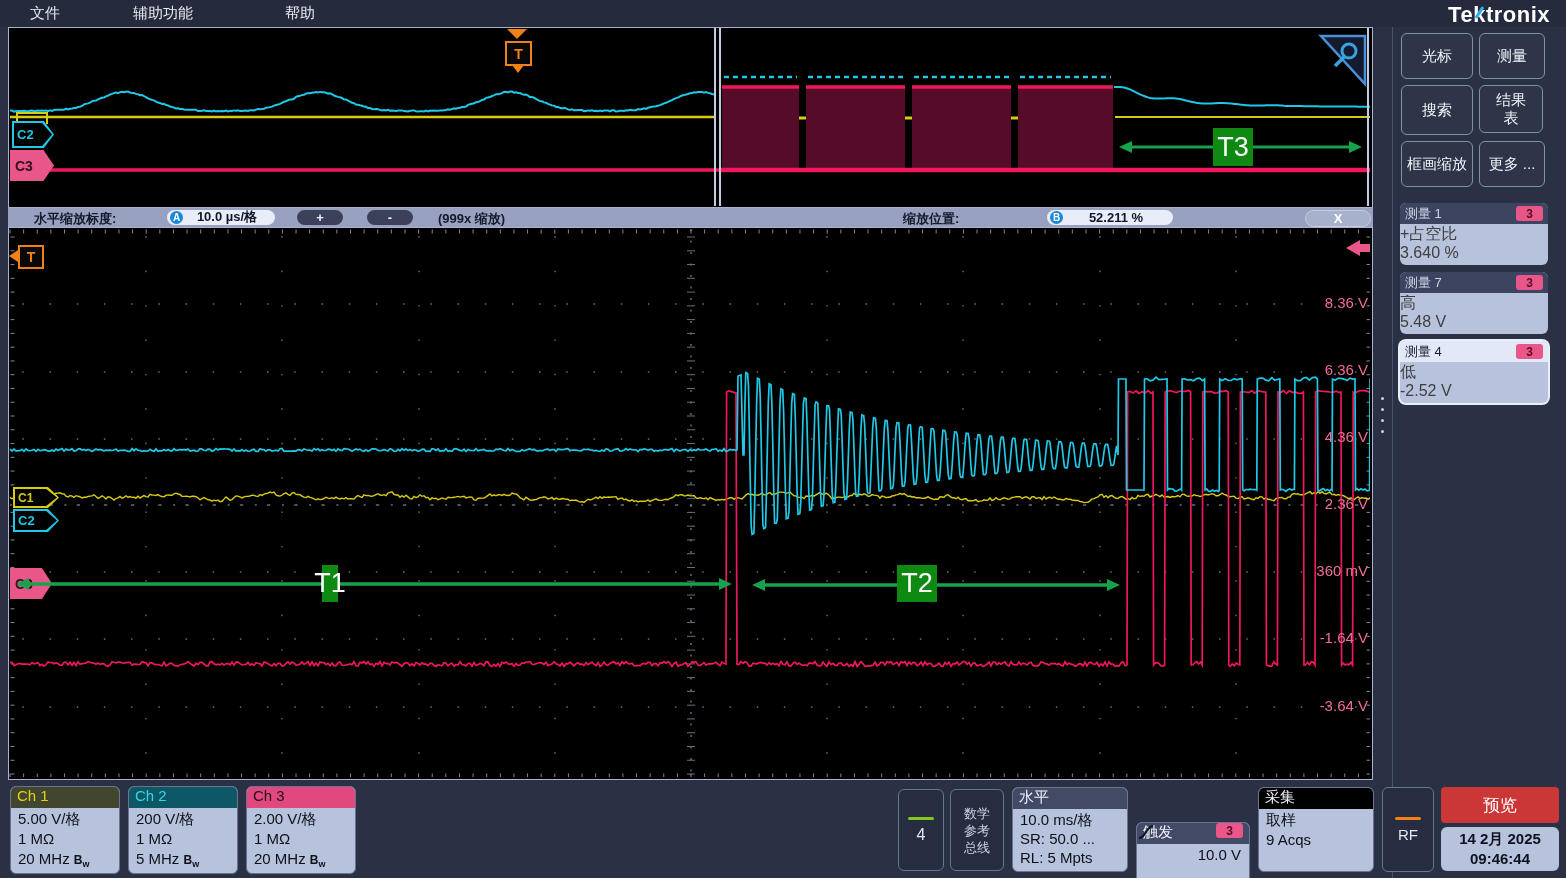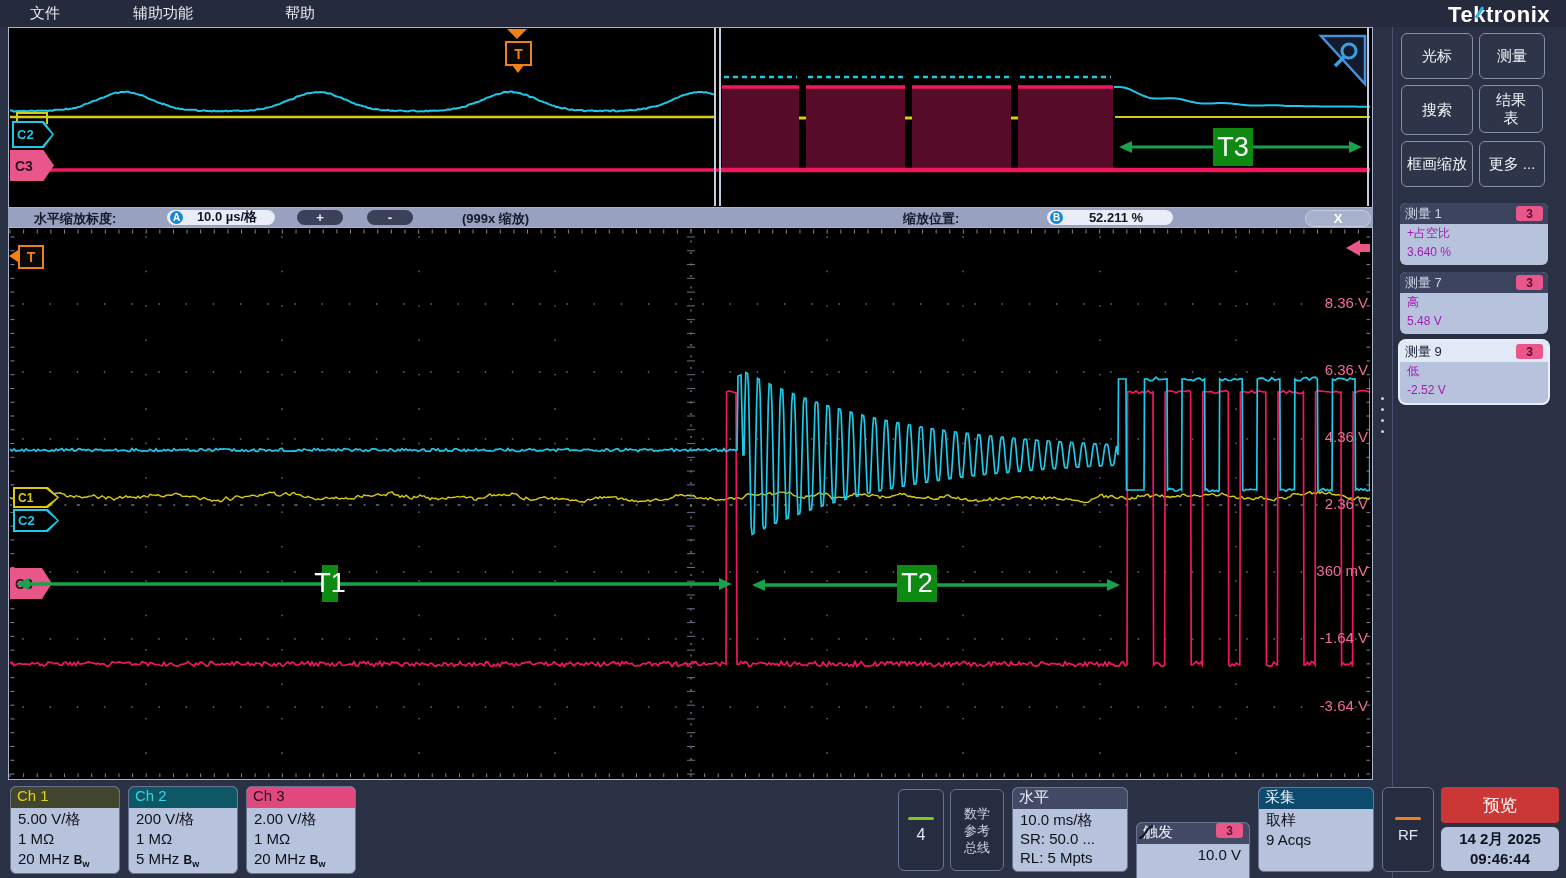--- a/index.html
+++ b/index.html
@@ -50,21 +50,21 @@
   .sb-btn{position:absolute;border:1px solid #858ea8;border-radius:6px;background:rgba(255,255,255,0.02);
        color:#f2f4fa;font-size:15px;display:flex;align-items:center;justify-content:center;
        text-align:center;line-height:18px;}
   .meas{position:absolute;left:7px;width:148px;height:62px;border-radius:6px;overflow:hidden;background:#b7c2dc;}
   .meas .hd{height:21px;background:#3c4460;color:#cdd5e6;font-size:13px;display:flex;align-items:center;padding:0 5px;}
   .meas.sel{box-shadow:0 0 0 2px #e9eef8;}
   .meas.sel .hd{background:#e2e9f6;color:#181e30;}
   .meas .hd .sp{flex:1;}
   .pinkb{background:#e8568a;color:#5c0d22;font-size:12px;font-weight:bold;border-radius:3px;
          width:27px;height:15px;display:flex;align-items:center;justify-content:center;}
-  .meas .l{padding-left:7px;font-size:12px;color:#a21caf;line-height:19px;}
+  .meas .l{padding-left:0;font-size:16px;color:#404040;line-height:19px;}
   
   .panel{position:absolute;border-radius:6px;overflow:hidden;background:#b7c2dc;border:1px solid #6a7390;}
   .panel .hd{height:21px;font-size:15px;display:flex;padding:0 6px;}
   .panel .bd{padding:1px 0 12px 7px;font-size:15px;color:#0d1118;line-height:20px;font-weight:bold;}
   .darkbtn{position:absolute;border:1px solid #6a7390;border-radius:6px;background:#272d40;
         color:#e2e7f2;display:flex;flex-direction:column;align-items:center;justify-content:center;}
   .cbar{width:26px;height:3px;border-radius:2px;margin-bottom:6px;}
   .bw{font-size:12px;font-weight:bold;}
   .bw sub{font-size:9px;}
   #preview{left:1441px;top:787px;width:118px;height:36px;background:#cb3636;border-radius:4px;
@@ -148,21 +148,21 @@
   <div class="ann" style="left:1213px;top:128px;width:40px;height:38px">T3</div>
 
   <div id="zoombar" class="abs">
     <div class="zb-text" style="left:26px">水平缩放标度:</div>
     <div class="pill" style="left:159px;width:108px">
       <span class="knob">A</span>
       <span class="val">10.0 µs/格</span>
     </div>
     <div class="zb-btn" style="left:289px;width:46px">+</div>
     <div class="zb-btn" style="left:359px;width:46px">-</div>
-    <div class="zb-text" style="left:454px">(999x 缩放)</div>
+    <div class="zb-text" style="left:430px">(999x 缩放)</div>
     <div class="zb-text" style="left:895px">缩放位置:</div>
     <div class="pill" style="left:1039px;width:126px">
       <span class="knob">B</span>
       <span class="val">52.211 %</span>
     </div>
     <div class="zb-btn" id="zb-close" style="left:1297px;width:64px">X</div>
   </div>
 
   <div id="mainplot" class="abs frame">
     <svg id="mainsvg" width="1361" height="549">
@@ -1043,21 +1043,21 @@
       <div class="hd">
           <span>测量 7</span>
           <span class="sp"></span>
         <span class="pinkb">3</span>
         </div>
       <div class="l">高</div>
       <div class="l">5.48 V</div>
     </div>
     <div class="meas sel" style="top:314px">
       <div class="hd">
-          <span>测量 9</span>
+          <span>测量 4</span>
           <span class="sp"></span>
         <span class="pinkb">3</span>
         </div>
       <div class="l">低</div>
       <div class="l">-2.52 V</div>
     </div>
   </div>
 
   <div class="panel" style="left:10px;top:786px;width:108px;height:86px">
     <div class="hd" id="ch1hd" style="background: rgb(67, 70, 47); color: rgb(227, 211, 22); font-size: 15px;">
@@ -1117,21 +1117,21 @@
       </div>
     <div class="bd" style="font-weight:normal;display:flex;align-items:center;padding-right:8px">
       <svg width="22" height="18">
         <path d="M2,15 C9,15 9,3 16,3" fill="none" stroke="#10141f" stroke-width="2.2"></path>
       </svg>
       <span style="flex:1;text-align:right">10.0 V</span>
     </div>
   </div>
 
   <div class="panel" style="left:1258px;top:787px;width:114px;height:83px">
-    <div class="hd" style="background:#0c4a6e;color:#f0f3fa">采集</div>
+    <div class="hd" style="background:#000000;color:#f0f3fa">采集</div>
     <div class="bd" style="font-weight:normal">
       <div>取样</div>
       <div>9 Acqs</div>
     </div>
   </div>
 
   <div class="darkbtn" style="left:1382px;top:787px;width:50px;height:83px">
     <div class="cbar" style="background:#f08018"></div>
     <div style="font-size:15px;font-weight:normal">RF</div>
   </div>

